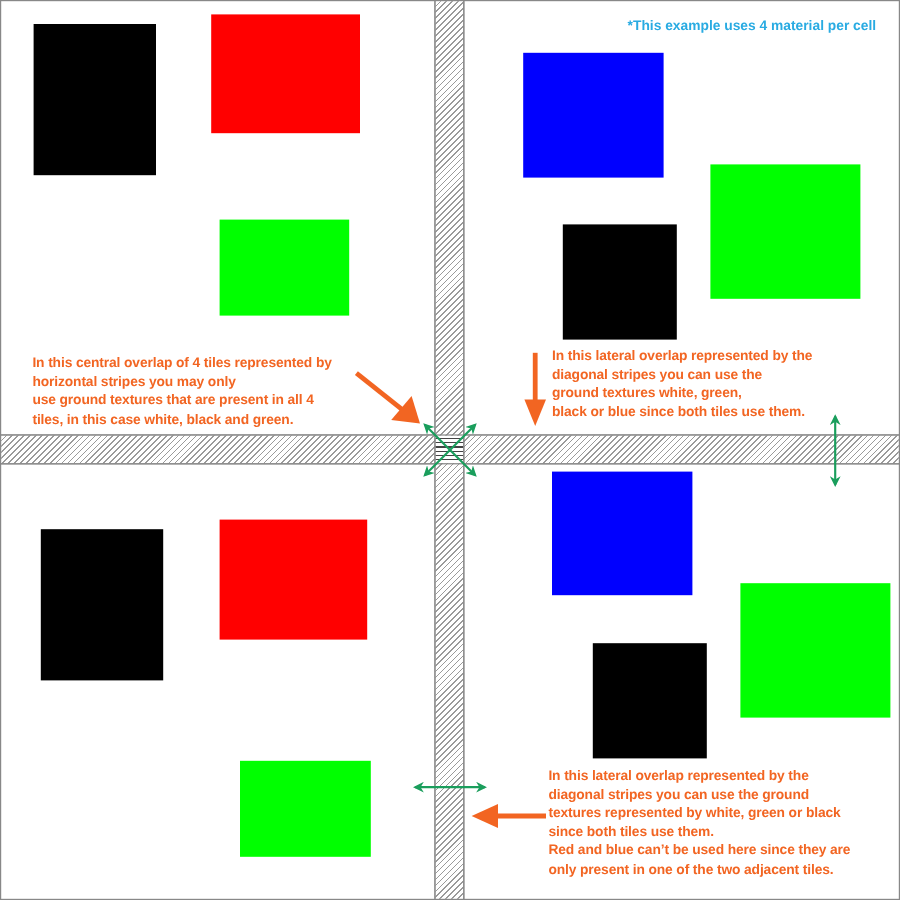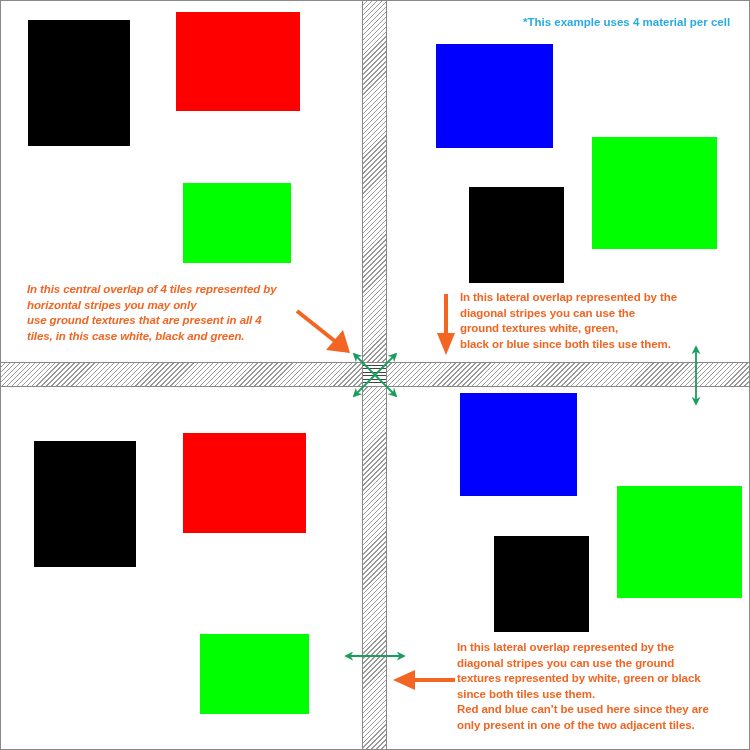--- a/index.html
+++ b/index.html
@@ -37,21 +37,21 @@
 
 <div class="rect" style="left:34px;top:441px;width:102px;height:126px;background:#000;"></div>
 <div class="rect" style="left:183px;top:433px;width:123px;height:100px;background:#ff0000;"></div>
 <div class="rect" style="left:200px;top:634px;width:109px;height:80px;background:#00ff00;"></div>
 
 <div class="rect" style="left:460px;top:393px;width:117px;height:103px;background:#0000ff;"></div>
 <div class="rect" style="left:617px;top:486px;width:125px;height:112px;background:#00ff00;"></div>
 <div class="rect" style="left:494px;top:536px;width:95px;height:96px;background:#000;"></div>
 
 <div class="footnote" style="left:523px;top:4px;margin-top:12px;">*This example uses 4 material per cell</div>
-<div class="note" style="left:27px;top:282px;font-style:italic;">In this central overlap of 4 tiles represented by
+<div class="note" style="left:27px;top:296px;">In this central overlap of 4 tiles represented by
 horizontal stripes you may only
 use ground textures that are present in all 4
 tiles, in this case white, black and green.</div>
 <div class="note" style="left:460px;top:290px;">In this lateral overlap represented by the
 diagonal stripes you can use the
 ground textures white, green,
 black or blue since both tiles use them.</div>
 <div class="note" style="left:457px;top:640px;">In this lateral overlap represented by the
 diagonal stripes you can use the ground
 textures represented by white, green or black

